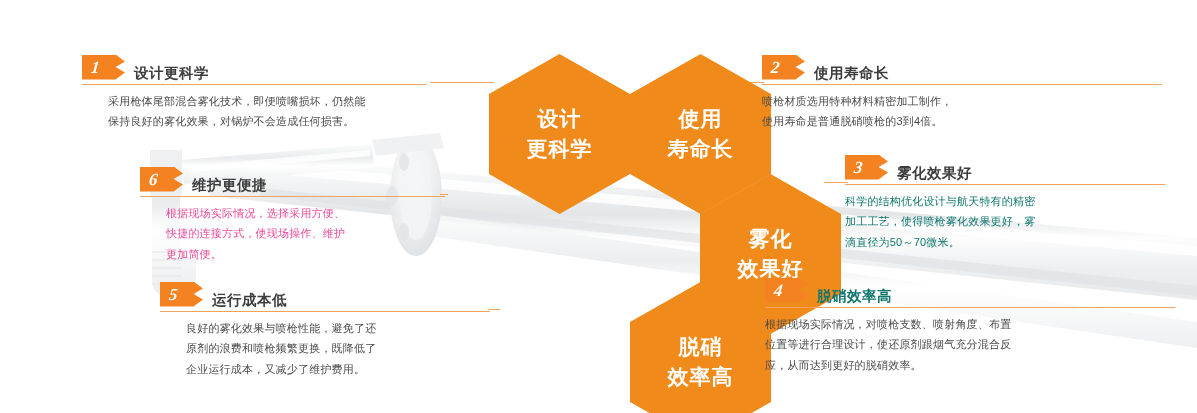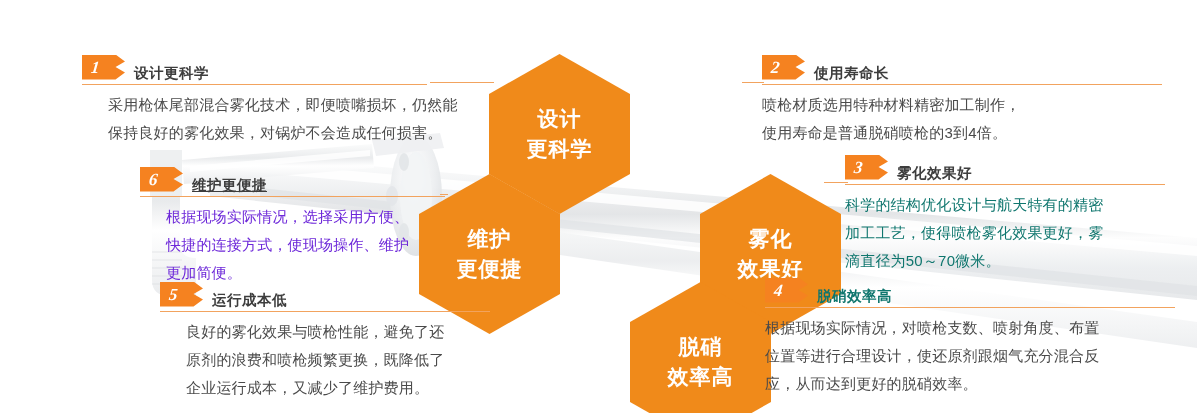--- a/index.html
+++ b/index.html
@@ -117,21 +117,21 @@
     white-space: nowrap;
     margin-top: 12px;
   }
   .rule {
     height: 1px;
     background: #F2A35E;
     margin-top: 4px;
     margin-bottom: 6px;
   }
   .feature-body {
-    font-size: 15px;
+    font-size: 11px;
     line-height: 1.85;
     color: #4a4a4a;
     letter-spacing: 0.2px;
     white-space: pre-line;
   }
   .feature.right .feature-head,
   .feature.right .feature-body { padding-left: 0; }
   .feature .body-indent { padding-left: 26px; }
 
   
@@ -226,26 +226,26 @@
   <div class="connector" style="left: 440px; top: 194px; width: 8px; background: rgb(242, 163, 94);"></div>
 
   <div id="hex-cluster">
 
     <div class="hex" id="hex-design">
       <div class="hex-shape" style="background: rgb(240, 138, 26);"></div>
       <div class="hex-label" style="color: rgb(255, 255, 255);">设计
 更科学</div>
     </div>
 
-
-    <div class="hex" id="hex-maintain">
+    <div class="hex" id="hex-life">
       <div class="hex-shape" style="background: rgb(240, 138, 26);"></div>
-      <div class="hex-label" style="color: rgb(255, 255, 255);">维护
-更便捷</div>
-    </div>
+      <div class="hex-label" style="color: rgb(255, 255, 255);">使用
+寿命长</div>
+    </div>
+
 
     <div class="hex" id="hex-atomize">
       <div class="hex-shape" style="background: rgb(240, 138, 26);"></div>
       <div class="hex-label" style="color: rgb(255, 255, 255);">雾化
 效果好</div>
     </div>
 
 
     <div class="hex" id="hex-denitr">
       <div class="hex-shape" style="background: rgb(240, 138, 26);"></div>
@@ -315,21 +315,21 @@
     <div class="feature-body body-indent" style="color: rgb(74, 74, 74);">良好的雾化效果与喷枪性能，避免了还
 原剂的浪费和喷枪频繁更换，既降低了
 企业运行成本，又减少了维护费用。</div>
   </div>
 
   <div class="feature left" id="feature-6">
     <div class="feature-head">
       <div class="badge" style="background: rgb(245, 130, 32);">
         <span class="badge-num">6</span>
       </div>
-      <div class="feature-title" style="color: rgb(61, 61, 61); text-decoration: underline;">维护更便捷</div>
-    </div>
-    <div class="rule" style="background: rgb(242, 163, 94);"></div>
-    <div class="feature-body body-indent" style="color: #6d28d9;">根据现场实际情况，选择采用方便、
+      <div class="feature-title" style="color: rgb(61, 61, 61);">维护更便捷</div>
+    </div>
+    <div class="rule" style="background: rgb(242, 163, 94);"></div>
+    <div class="feature-body body-indent" style="color: #ec4899;">根据现场实际情况，选择采用方便、
 快捷的连接方式，使现场操作、维护
 更加简便。</div>
   </div>
 
 </div>
 
 </body></html>

